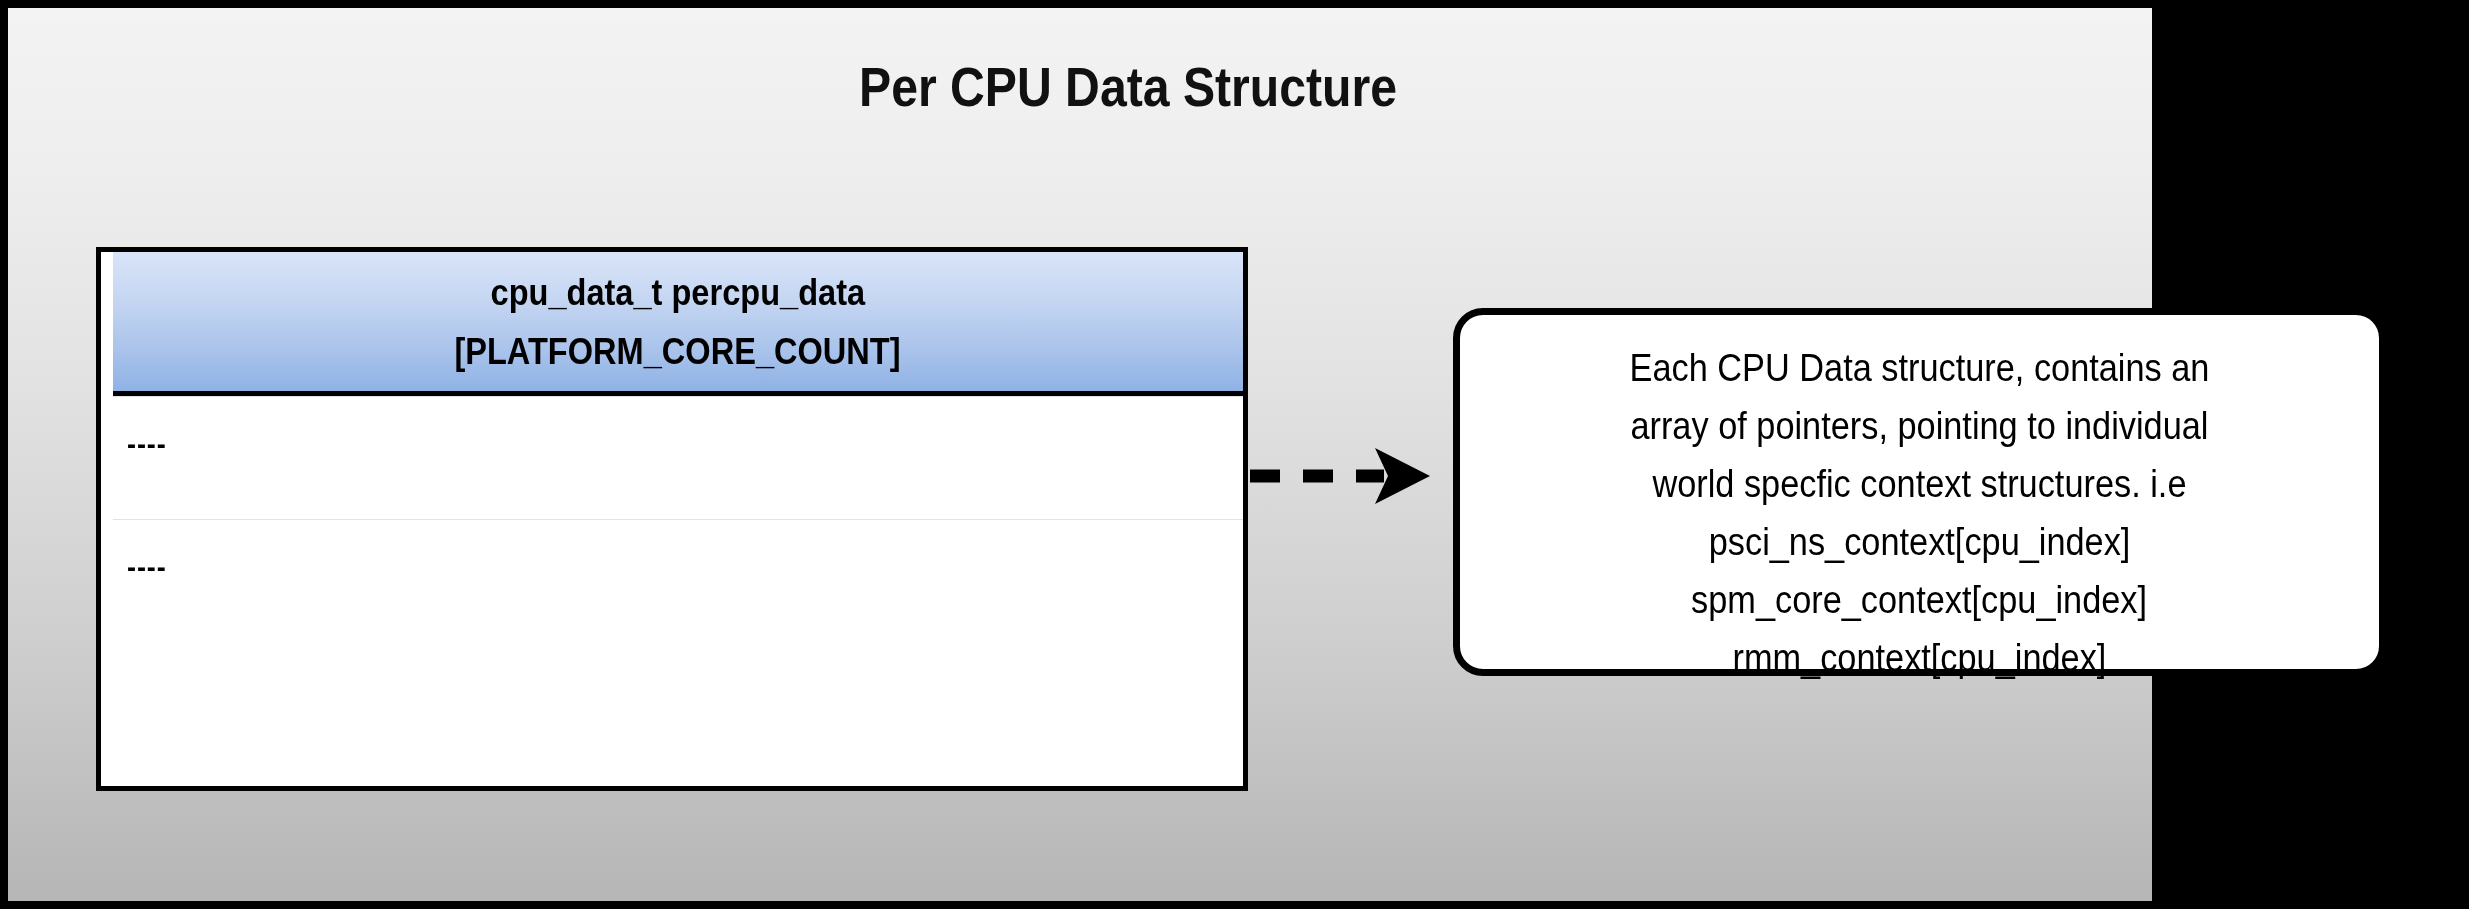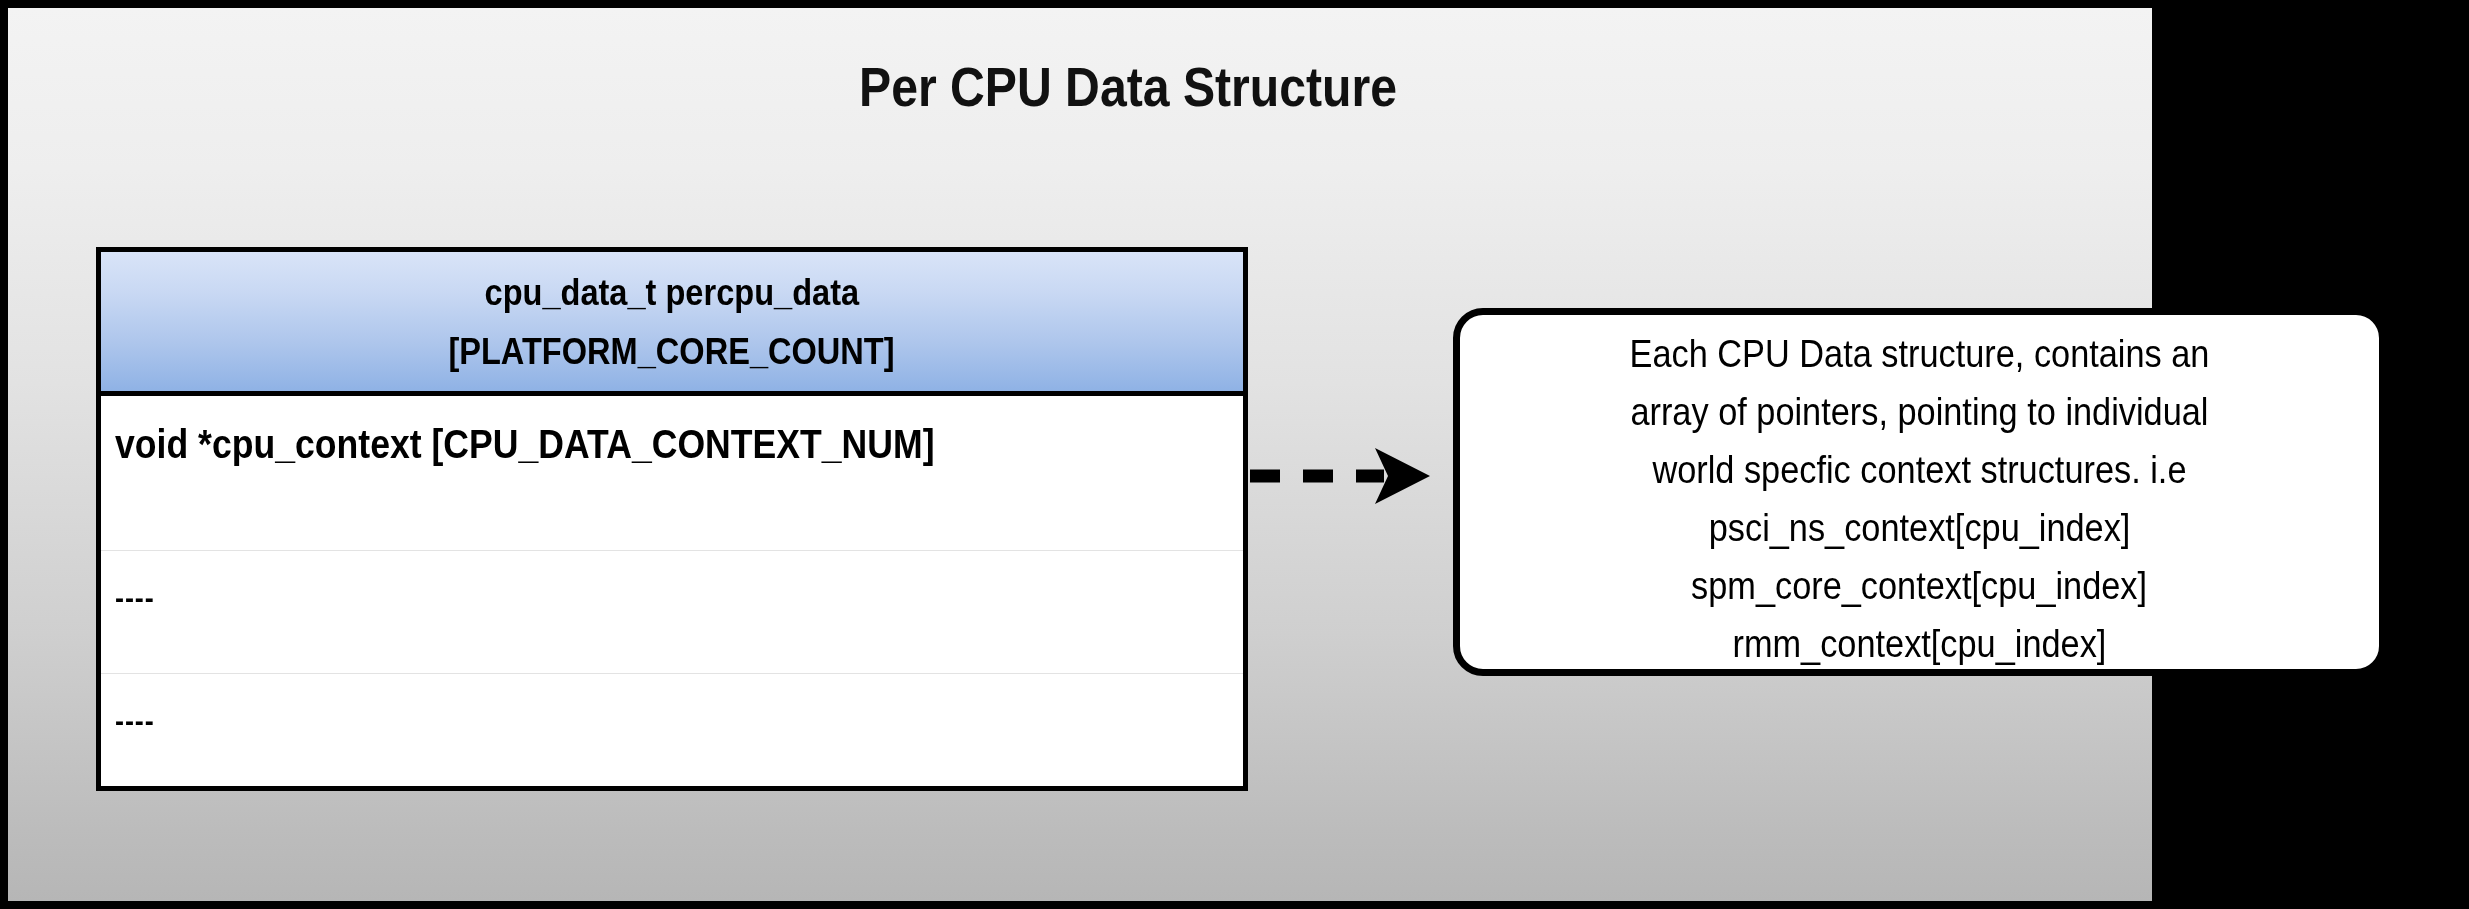--- a/index.html
+++ b/index.html
@@ -47,20 +47,21 @@
     position: absolute;
     left: 88px;
     top: 239px;
     width: 1152px;
     height: 544px;
     border: 5px solid #000000;
     box-sizing: border-box;
     background: #ffffff;
     display: flex;
     flex-direction: column;
+    padding-left: 12px;
   }
   #struct-header {
     height: 144px;
     flex: 0 0 144px;
     background: linear-gradient(to bottom, #d9e4f8 0%, #c8d8f3 30%, #aec6ec 65%, #8fb2e5 100%);
     border-bottom: 5px solid #000000;
     box-sizing: border-box;
     display: flex;
     flex-direction: column;
     align-items: center;
@@ -132,21 +133,21 @@
     width: 933px;
     height: 368px;
     box-sizing: border-box;
     background: #ffffff;
     border: 7px solid #000000;
     border-radius: 30px;
     display: flex;
     flex-direction: column;
     align-items: center;
     justify-content: flex-start;
-    padding-top: 10px;
+    padding-top: 24px;
     color: #000000;
   }
   .callout-line {
     font-size: 39px;
     font-stretch: condensed;
     line-height: 58px;
     white-space: nowrap;
     transform: scaleX(0.88);
   }
 </style>
@@ -158,23 +159,20 @@
 
     <div id="title">Per CPU Data Structure</div>
 
     <div id="struct-table">
 
       <div id="struct-header">
         <div class="header-line">cpu_data_t percpu_data</div>
         <div class="header-line">[PLATFORM_CORE_COUNT]</div>
       </div>
 
-      <div class="struct-row" id="struct-row-0">
-        <span class="row-text">void *cpu_context [CPU_DATA_CONTEXT_NUM]</span>
-      </div>
 
       <div class="struct-row" id="struct-row-1">
         <span class="dash-text">----</span>
       </div>
 
       <div class="struct-row" id="struct-row-2">
         <span class="dash-text">----</span>
       </div>
 
     </div>

